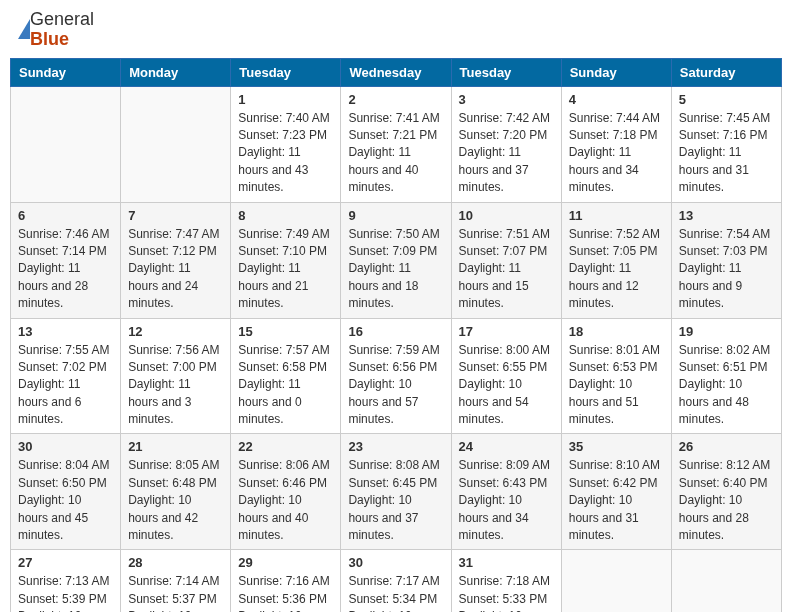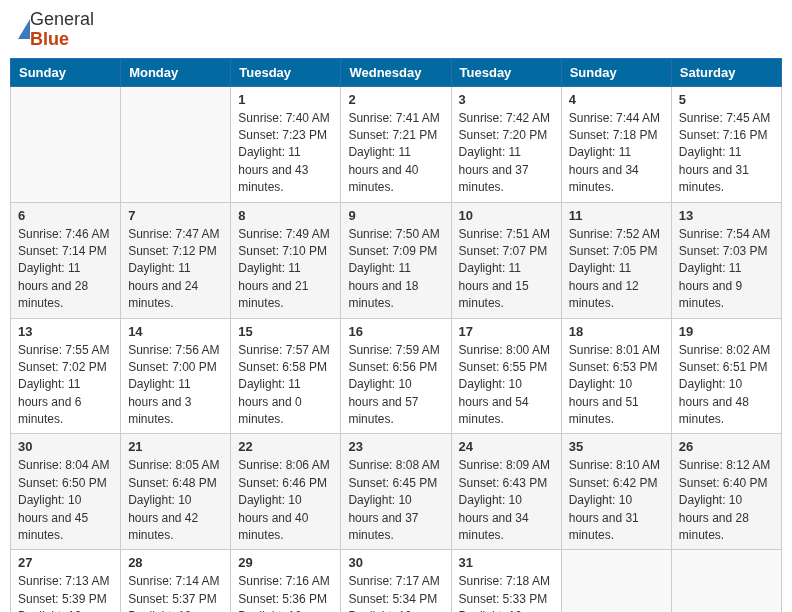--- a/index.html
+++ b/index.html
@@ -180,21 +180,21 @@
           <span class="day-num">13</span>
           <div class="day-info">Sunrise: 7:54 AM<br>Sunset: 7:03 PM<br>Daylight: 11 hours and 9 minutes.</div>
         </td>
       </tr>
       <tr>
         <td>
           <span class="day-num">13</span>
           <div class="day-info">Sunrise: 7:55 AM<br>Sunset: 7:02 PM<br>Daylight: 11 hours and 6 minutes.</div>
         </td>
         <td>
-          <span class="day-num">14</span>
+          <span class="day-num">12</span>
           <div class="day-info">Sunrise: 7:56 AM<br>Sunset: 7:00 PM<br>Daylight: 11 hours and 3 minutes.</div>
         </td>
         <td>
           <span class="day-num">15</span>
           <div class="day-info">Sunrise: 7:57 AM<br>Sunset: 6:58 PM<br>Daylight: 11 hours and 0 minutes.</div>
         </td>
         <td>
           <span class="day-num">16</span>
           <div class="day-info">Sunrise: 7:59 AM<br>Sunset: 6:56 PM<br>Daylight: 10 hours and 57 minutes.</div>
         </td>

